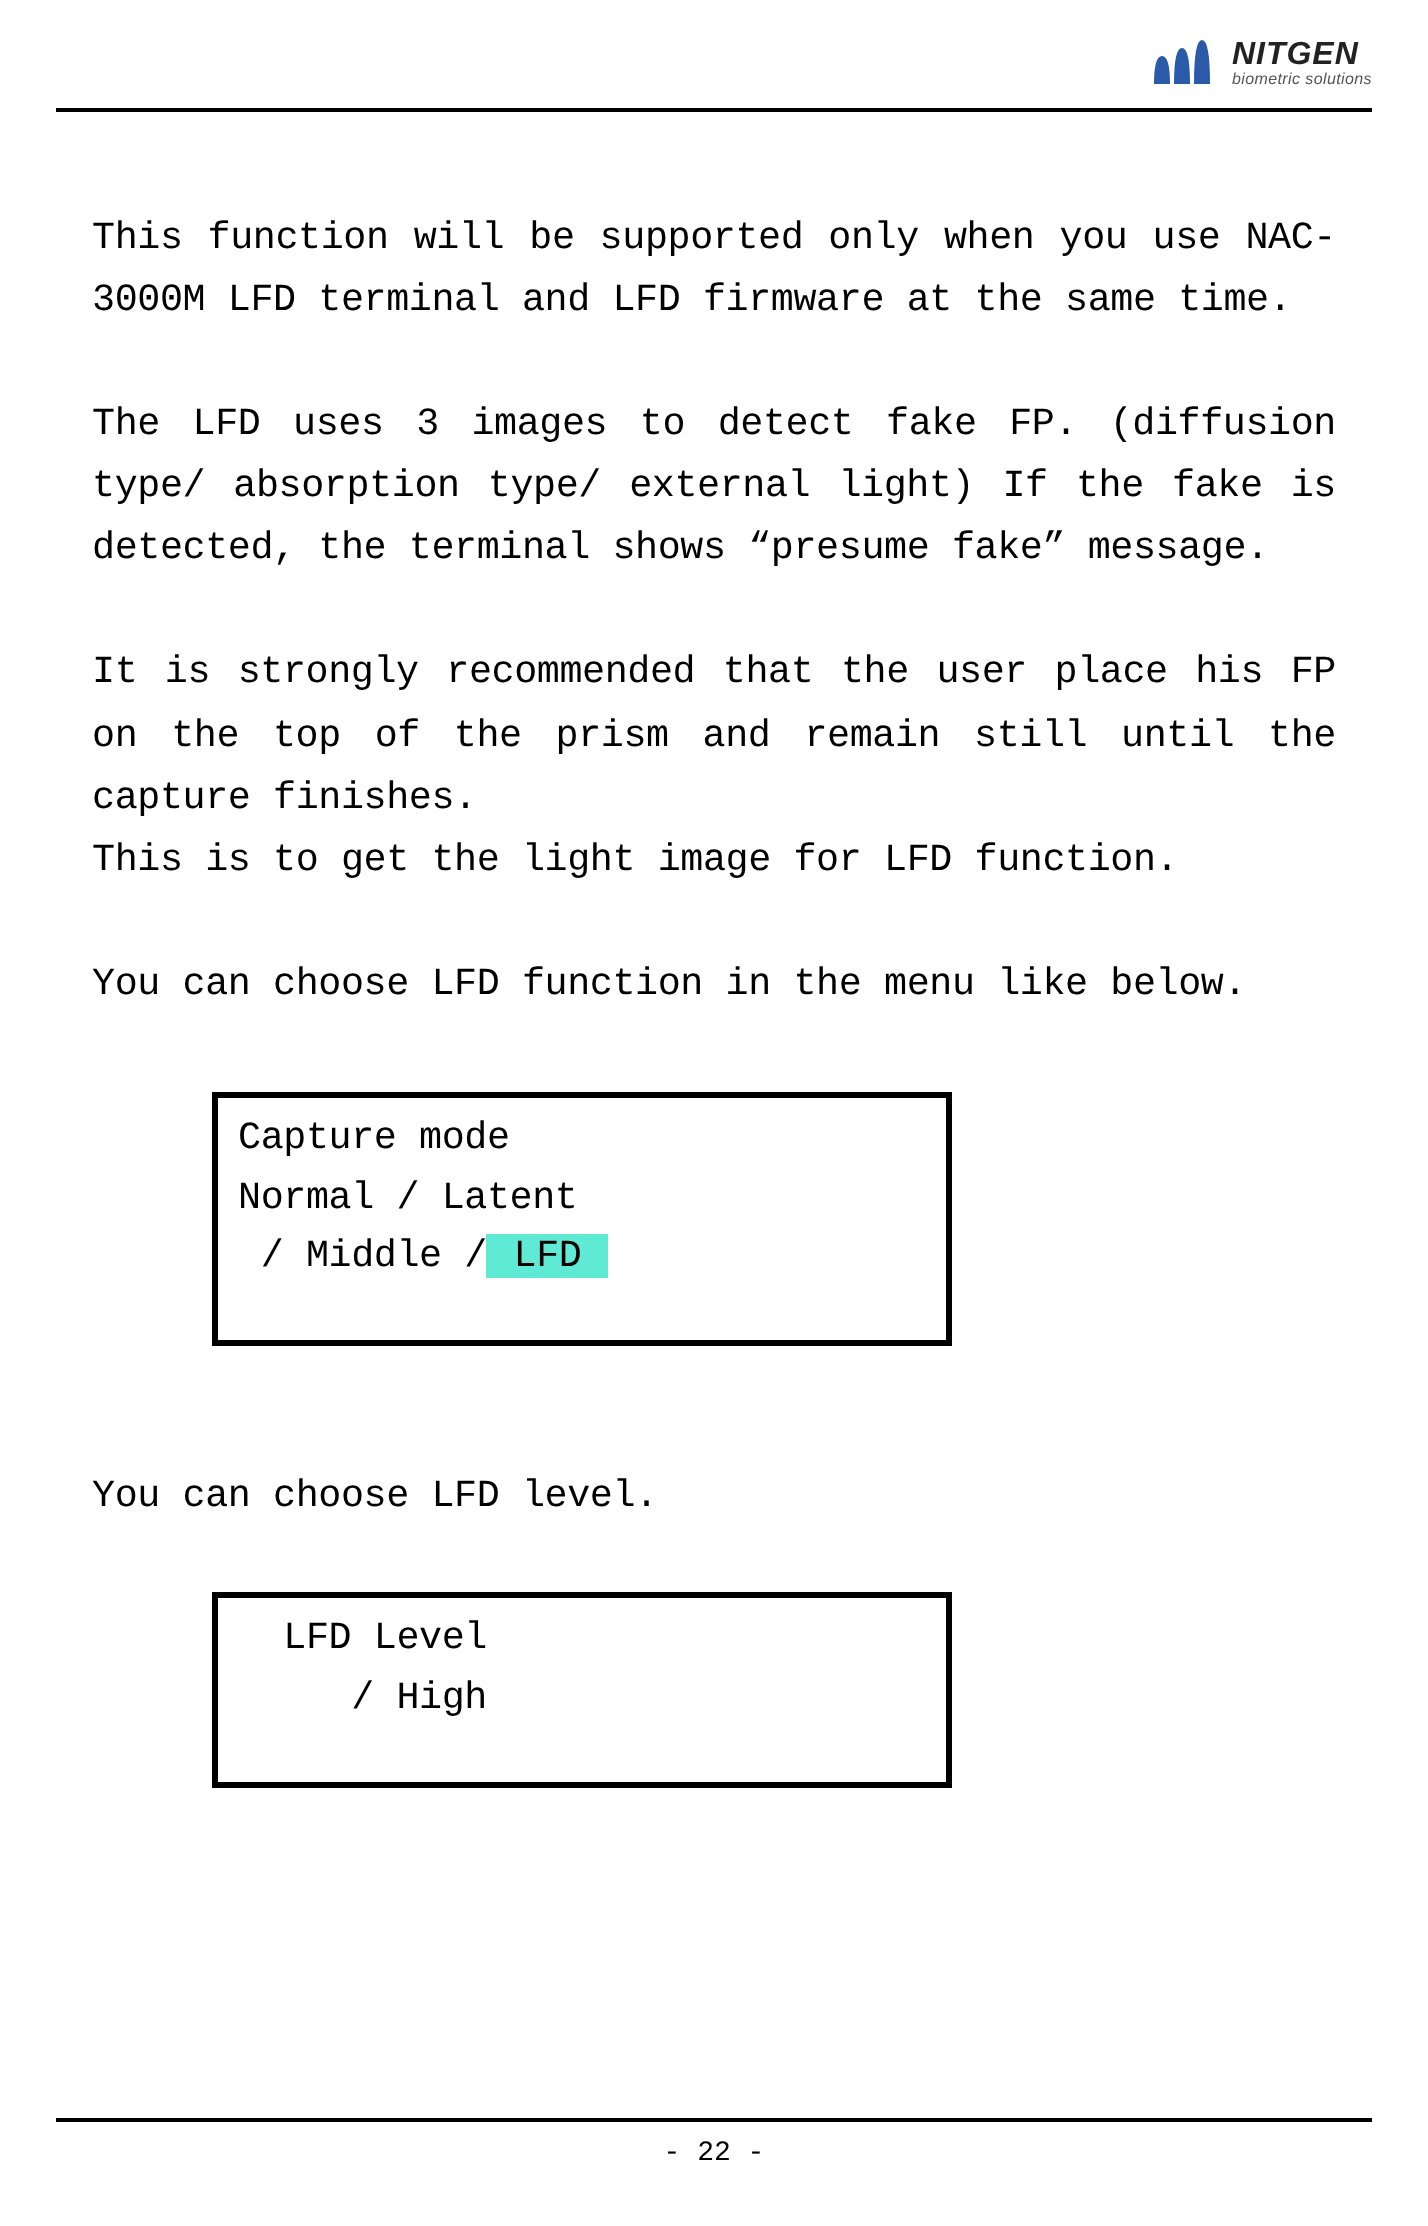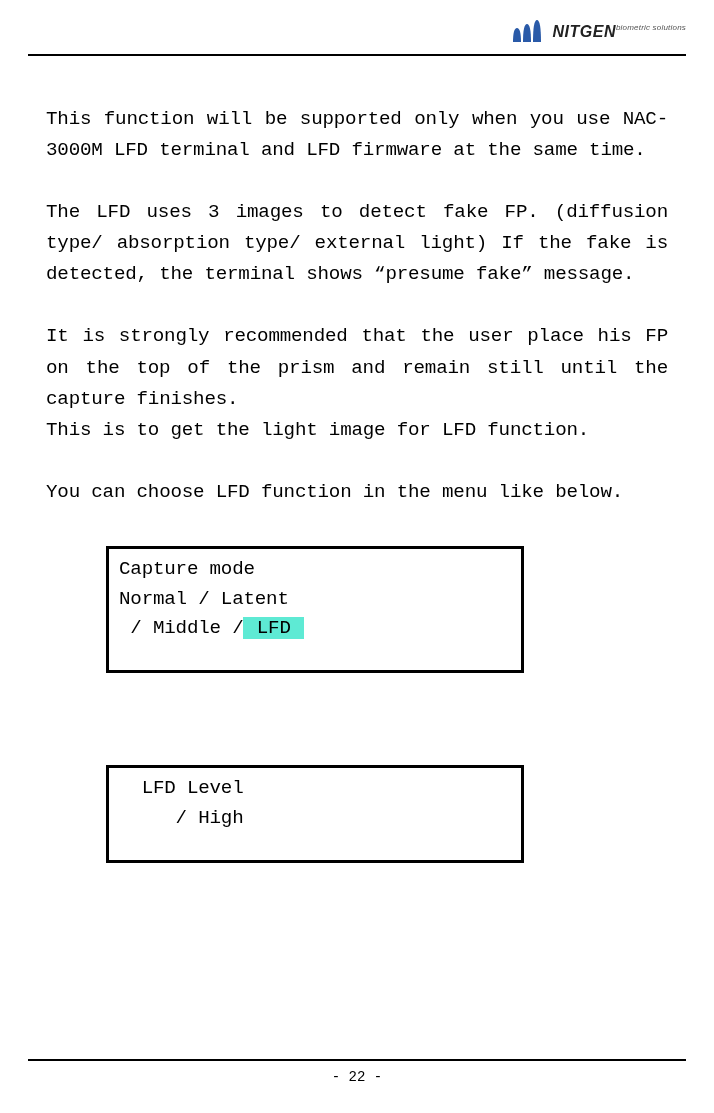--- a/index.html
+++ b/index.html
@@ -24,20 +24,21 @@
     .logo-wrap {
       display: flex;
       align-items: center;
       gap: 6px;
     }
     .logo-mark svg {
       display: block;
     }
     .logo-text {
       display: flex;
+      flex-direction: column;
       line-height: 1;
     }
     .logo-title {
       font-family: Arial, sans-serif;
       font-weight: 900;
       font-size: 16px;
       font-style: italic;
       letter-spacing: 0.5px;
       color: #222;
     }
@@ -62,21 +63,21 @@
     }
     .para {
       margin-bottom: 0;
     }
     .block-gap {
       height: 31px;
     }
     .menu-box {
       margin-left: 60px;
       margin-top: 38px;
-      width: 418px;
+      width: 370px;
       border: 3px solid #000;
       padding: 6px 10px 26px 10px;
       font-size: 19.2px;
       line-height: 1.55;
       text-align: left;
     }
     .menu-line {
       white-space: pre;
     }
     .hl {
@@ -143,20 +144,21 @@
   <p class="para">You can choose LFD function in the menu like below.</p>
 
   <div class="menu-box">
     <div class="menu-line">Capture mode</div>
     <div class="menu-line">Normal / Latent</div>
     <div class="menu-line"><span> / Middle /</span><span class="hl"> LFD </span></div>
   </div>
 
   <div class="mid-gap"></div>
 
+  <p class="para" style="text-align:left">You can choose LFD level.</p>
 
   <div class="menu-box" style="margin-top:32px;">
     <div class="menu-line">  LFD Level</div>
     <div class="menu-line">     / High</div>
   </div>
 
 </div>
 
 <div class="footer">
   <hr class="bottom-rule">

